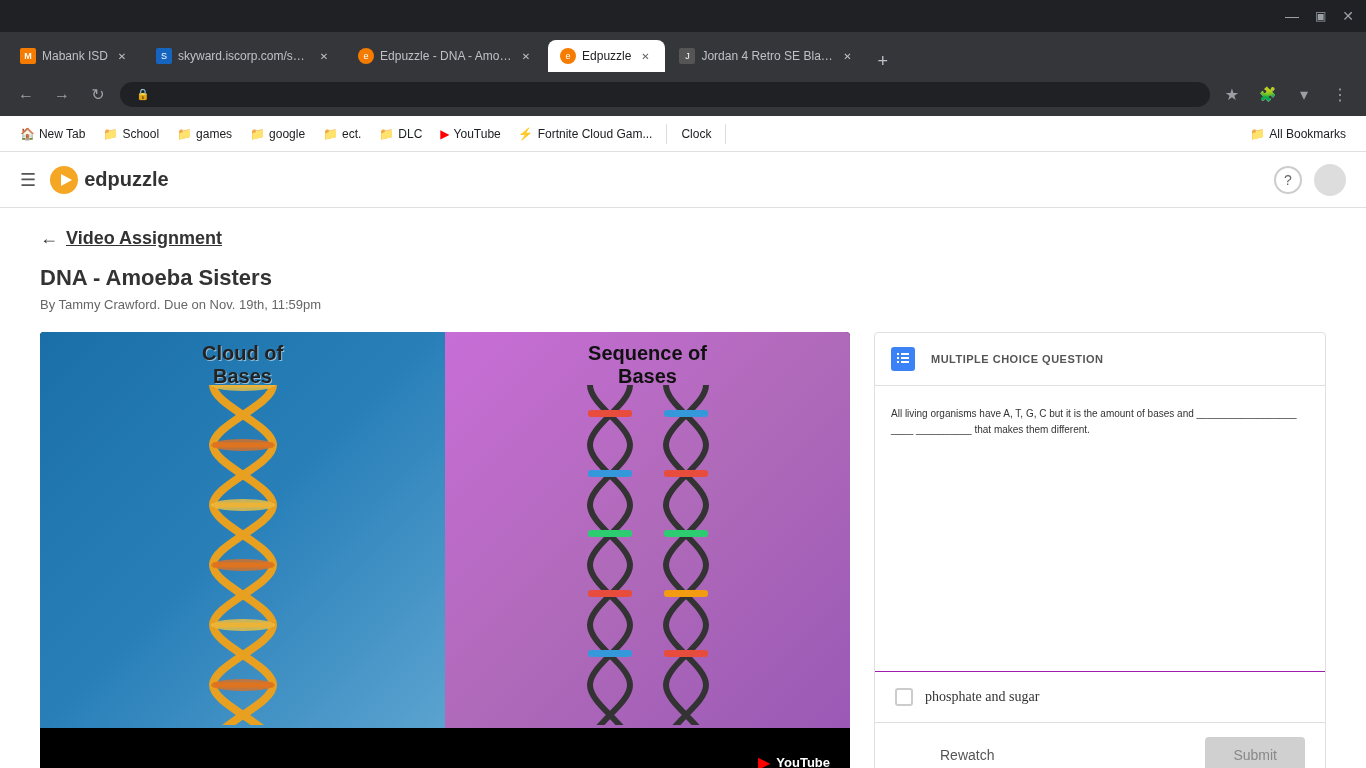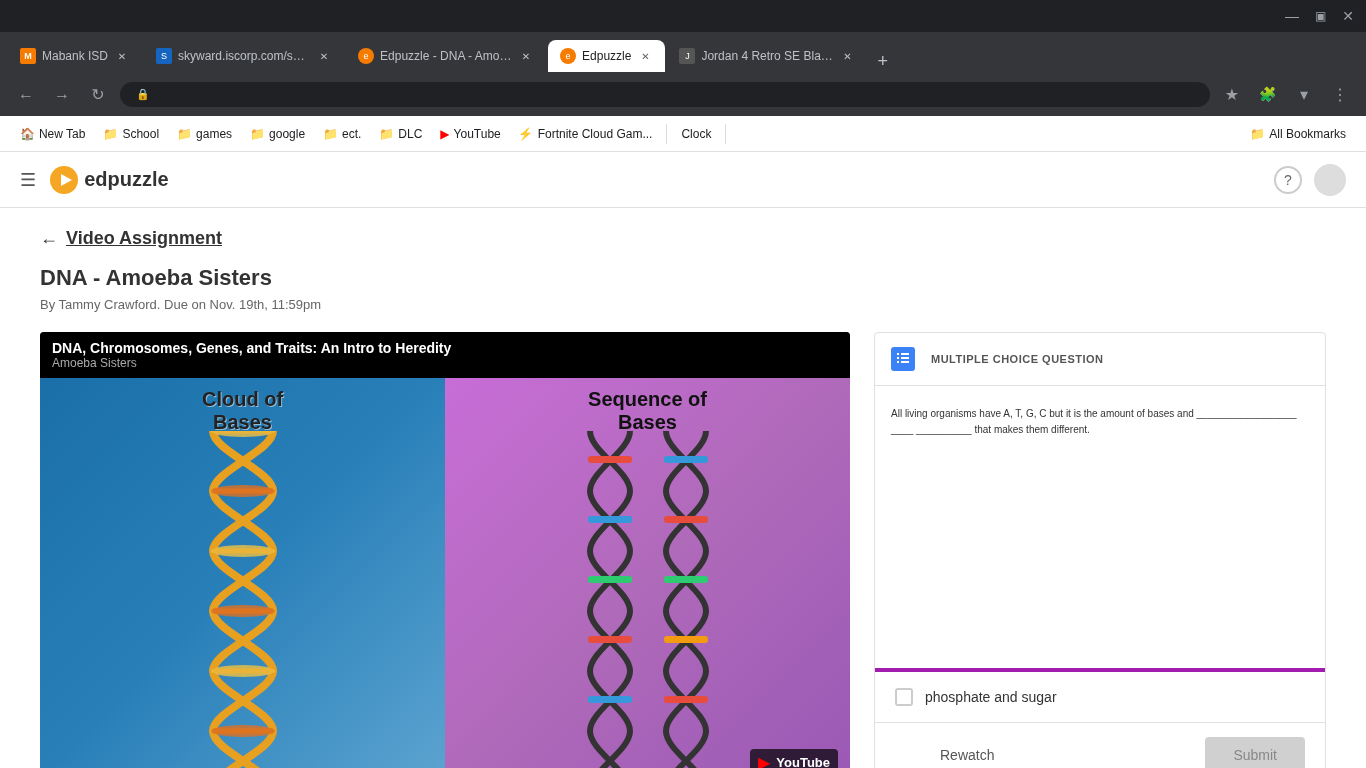--- a/index.html
+++ b/index.html
@@ -58,21 +58,21 @@
 
     
     .question-panel { flex: 1; border: 1px solid #e0e0e0; border-radius: 4px; display: flex; flex-direction: column; background: #fff; }
     .question-header { display: flex; align-items: center; gap: 16px; padding: 14px 16px; border-bottom: 1px solid #e0e0e0; }
     .question-header-icon { width: 24px; height: 24px; background: #3b82f6; border-radius: 3px; display: flex; align-items: center; justify-content: center; flex-shrink: 0; }
     .question-type-label { font-size: 11px; font-weight: bold; color: #555; letter-spacing: 0.5px; text-transform: uppercase; }
 
     .question-body { padding: 20px 16px; flex: 1; }
     .question-text { font-size: 10px; color: #333; line-height: 1.6; }
 
-    .answer-options { border-top: 4px solid #a21caf; }
+    .answer-options { border-top: 1px solid #a21caf; font-family: Liberation Serif, serif; }
     .answer-option { display: flex; align-items: center; gap: 12px; padding: 16px 20px; border-bottom: 1px solid #e0e0e0; cursor: pointer; }
     .answer-checkbox { width: 18px; height: 18px; border: 2px solid #ccc; border-radius: 3px; flex-shrink: 0; }
     .answer-label { font-size: 14px; color: #333; }
 
     .question-actions { display: flex; align-items: center; justify-content: space-between; padding: 14px 20px; }
     .rewatch-btn { background: none; border: none; font-size: 14px; color: #555; cursor: pointer; font-weight: 500; margin-left: 45px; }
     .submit-btn { background: #d0d0d0; border: none; border-radius: 4px; padding: 10px 28px; font-size: 14px; color: #888; cursor: not-allowed; font-weight: 500; }
 
     
     .favicon-orange { background: #f57c00; border-radius: 2px; }
@@ -203,24 +203,20 @@
     <span class="page-title">Video Assignment</span>
   </div>
 
   <h1 class="assignment-title">DNA - Amoeba Sisters</h1>
   <p class="assignment-meta">By Tammy Crawford. Due on Nov. 19th, 11:59pm</p>
 
   <div class="main-content">
 
     <div class="video-container">
 
-      <div class="video-info-bar">
-        <div class="video-title-text">DNA, Chromosomes, Genes, and Traits: An Intro to Heredity</div>
-        <div class="video-subtitle">Amoeba Sisters</div>
-      </div>
 
       <div class="dna-scene">
 
         <div class="dna-left">
           <div style="position:absolute; top:10px; left:50%; transform:translateX(-50%); text-align:center; z-index:2;">
             <div style="font-size:20px; font-weight:900; color:#222; font-family:'Arial Black',Arial,sans-serif; text-shadow:1px 1px 0 rgba(255,255,255,0.5);">Cloud of</div>
             <div style="font-size:20px; font-weight:900; color:#222; font-family:'Arial Black',Arial,sans-serif; text-shadow:1px 1px 0 rgba(255,255,255,0.5);">Bases</div>
           </div>
 
           <svg width="100" height="340" viewBox="0 0 100 340" style="margin-top:50px;">

